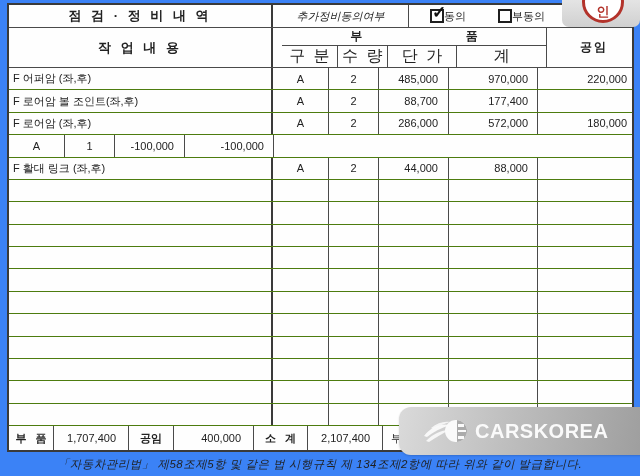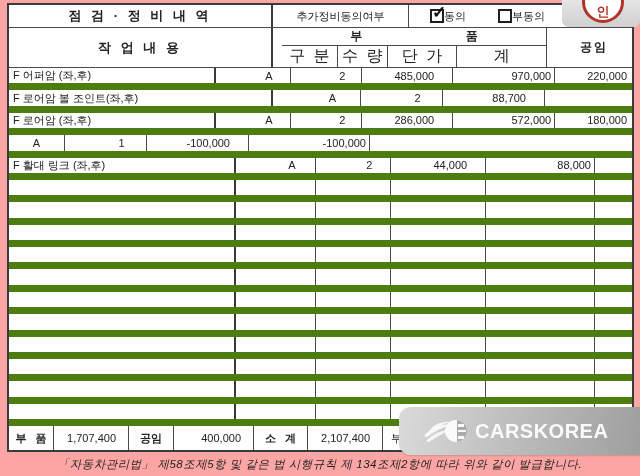--- a/index.html
+++ b/index.html
@@ -1,49 +1,49 @@
 <!DOCTYPE html>
 <html><head>
 <meta charset="utf-8">
 <style>
   html,body{margin:0;padding:0;}
   body{width:640px;height:476px;background:#ffffff;font-family:"Liberation Sans",sans-serif;color:#222;position:relative;overflow:hidden;}
-  .sheet{position:absolute;inset:0;background:#fca5a5;}
+  .sheet{position:absolute;inset:0;background:#3b82f6;}
 
   
   .tbl{position:absolute;left:7px;top:3px;width:627px;height:449px;border:2px solid #3a3a3a;box-sizing:border-box;display:flex;flex-direction:column;background:#fefefe;}
   .tbl *{box-sizing:border-box;}
 
   .hdrA{height:23px;display:flex;border-bottom:1px solid #4a4a4a;}
   .hdrA .title-cell{width:264px;border-right:2px solid #3a3a3a;display:flex;align-items:center;justify-content:center;font-size:13px;font-weight:bold;letter-spacing:3px;}
-  .hdrA .consent-cell{width:136px;border-right:1px solid #4a4a4a;display:flex;align-items:center;justify-content:center;font-size:11px;}
+  .hdrA .consent-cell{width:136px;border-right:1px solid #4a4a4a;display:flex;align-items:center;justify-content:center;font-size:11px;font-style:italic;}
   .hdrA .check-cell{flex:1;display:flex;align-items:center;padding-left:21px;font-size:11px;}
 
   .cbox{width:14px;height:14px;border:2px solid #1f1f1f;background:#fff;position:relative;display:inline-block;}
   .cbox .tick{position:absolute;left:0px;top:-9px;font-size:17px;font-weight:bold;color:#111;}
   .cb-label{}
   .gap2{margin-left:32px;}
 
   .hdrBC{height:40px;display:flex;border-bottom:1px solid #4a4a4a;gap:9px;}
   .work-cell{width:264px;border-right:2px solid #3a3a3a;display:flex;align-items:center;justify-content:center;font-size:13px;font-weight:bold;letter-spacing:3px;}
   .parts-wrap{width:265px;border-right:1px solid #4a4a4a;display:flex;flex-direction:column;}
   .parts-group{height:20px;border-bottom:1px solid #4a4a4a;display:flex;align-items:center;justify-content:center;font-size:12px;font-weight:bold;word-spacing:100px;}
   .sub-row{flex:1;display:flex;}
   .sub-row .sub{display:flex;align-items:center;justify-content:center;font-size:16px;border-right:1px solid #4a4a4a;word-spacing:4px;}
   .sub.cat{width:56px;} .sub.qty{width:50px;} .sub.price{width:70px;} .sub.total{width:89px;border-right:none;}
   .labor-hdr{flex:1;display:flex;align-items:center;justify-content:center;font-size:12px;font-weight:bold;letter-spacing:2px;}
 
   .tbody{flex:1;display:flex;flex-direction:column;}
-  .tr{flex:1;display:flex;border-bottom:7px solid #4d7c0f;font-size:11px;gap:32px;}
+  .tr{flex:1;display:flex;border-bottom:1px solid #4d7c0f;font-size:11px;}
   .td{border-right:1px solid #4a4a4a;display:flex;align-items:center;}
   .td.name{width:264px;border-right:2px solid #3a3a3a;padding-left:4px;}
   .td.cat{width:56px;justify-content:center;}
   .td.qty{width:50px;justify-content:center;}
-  .td.price{width:70px;justify-content:flex-end;padding-right:18px;}
-  .td.total{width:89px;justify-content:flex-end;padding-right:3px;}
+  .td.price{width:70px;justify-content:flex-end;padding-right:10px;}
+  .td.total{width:89px;justify-content:flex-end;padding-right:9px;}
   .td.labor{flex:1;border-right:none;justify-content:flex-end;padding-right:5px;}
 
   .totals{height:24px;display:flex;font-size:11px;}
   .totals .tc{border-right:1px solid #4a4a4a;display:flex;align-items:center;}
   .tc.lbl{justify-content:center;font-weight:bold;word-spacing:6px;}
   .tc.val{justify-content:flex-end;padding-right:12px;}
   .tc.w1{width:45px;} .tc.w2{width:75px;} .tc.w3{width:45px;} .tc.w4{width:80px;}
   .tc.w5{width:54px;} .tc.w6{width:75px;} .tc.w7{width:65px;justify-content:flex-start;padding-left:8px;}
   .tc.w8{flex:1;border-right:none;}
 
@@ -100,20 +100,21 @@
     <div class="td qty">2</div>
     <div class="td price">485,000</div>
     <div class="td total">970,000</div>
     <div class="td labor">220,000</div>
   </div>
         <div class="tr">
     <div class="td name">F 로어암 볼 조인트(좌,후)</div>
     <div class="td cat">A</div>
     <div class="td qty">2</div>
     <div class="td price">88,700</div>
+    <div class="td total">177,400</div>
     <div class="td labor"></div>
   </div>
         <div class="tr">
     <div class="td name">F 로어암 (좌,후)</div>
     <div class="td cat">A</div>
     <div class="td qty">2</div>
     <div class="td price">286,000</div>
     <div class="td total">572,000</div>
     <div class="td labor">180,000</div>
   </div>

